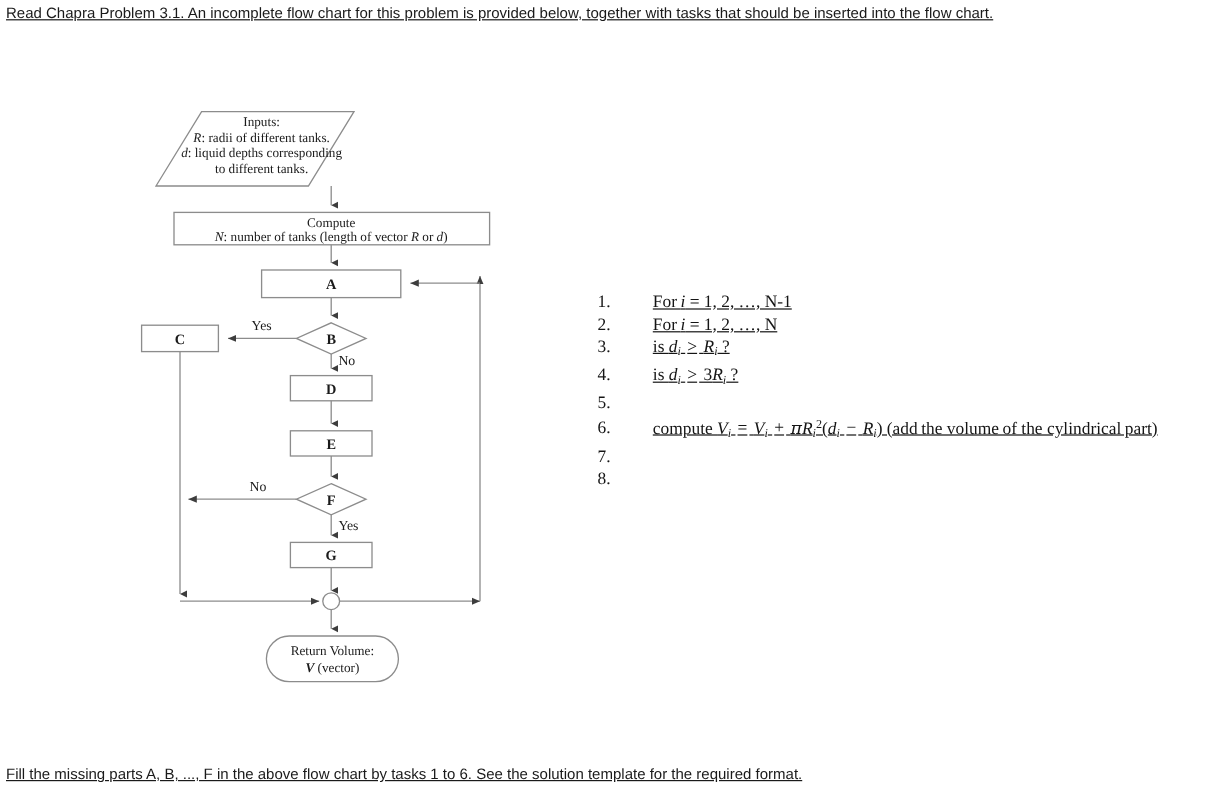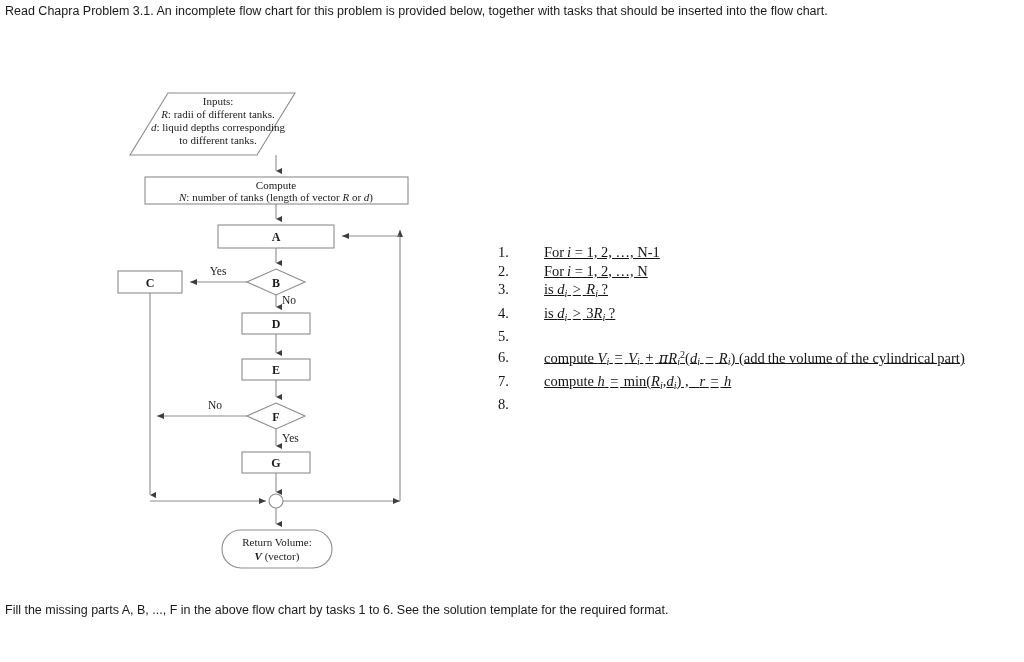--- a/index.html
+++ b/index.html
@@ -18,23 +18,24 @@
 
   
   .prompt {
     position: absolute;
     left: 5px;
     font-family: "Liberation Sans", sans-serif;
     font-size: 12.5px;
     line-height: 16px;
     color: #1a1a1a;
     white-space: nowrap;
+    text-decoration: underline;
   }
   #prompt-top { top: 3px; }
-  #prompt-bottom { top: 602px; }
+  #prompt-bottom { top: 637px; }
 
   
   #flowchart {
     position: absolute;
     left: 0;
     top: 70px;
     width: 470px;
     height: 520px;
   }
   #flowchart svg { display: block; }
@@ -233,21 +234,20 @@
     <span class="task-num">5.</span>
   </div>
 
   <div class="task-row">
     <span class="task-num">6.</span>
     <span class="task-text">compute <span class="mv">V</span><span class="sub">i</span> <span class="op">=</span> <span class="mv">V</span><span class="sub">i</span> <span class="op">+</span> <span class="pi">π</span><span class="mv">R</span><span class="sub">i</span><span class="sup">2</span>(<span class="mv">d</span><span class="sub">i</span> <span class="op">−</span> <span class="mv">R</span><span class="sub">i</span>) (add the volume of the cylindrical part)</span>
   </div>
 
   <div class="task-row">
     <span class="task-num">7.</span>
-    <span class="task-text">compute <span class="mv">h</span> <span class="op">=</span> min(<span class="mv">R</span><span class="sub">i</span>,<span class="mv">d</span><span class="sub">i</span>) ,&nbsp;&nbsp; <span class="mv">r</span> <span class="op">=</span> <span class="mv">h</span></span>
   </div>
 
   <div class="task-row">
     <span class="task-num">8.</span>
   </div>
 
 </div>
 
 <div class="prompt" id="prompt-bottom">Fill the missing parts A, B, ..., F in the above flow chart by tasks 1 to 6. See the solution template for the required format.</div>
 

